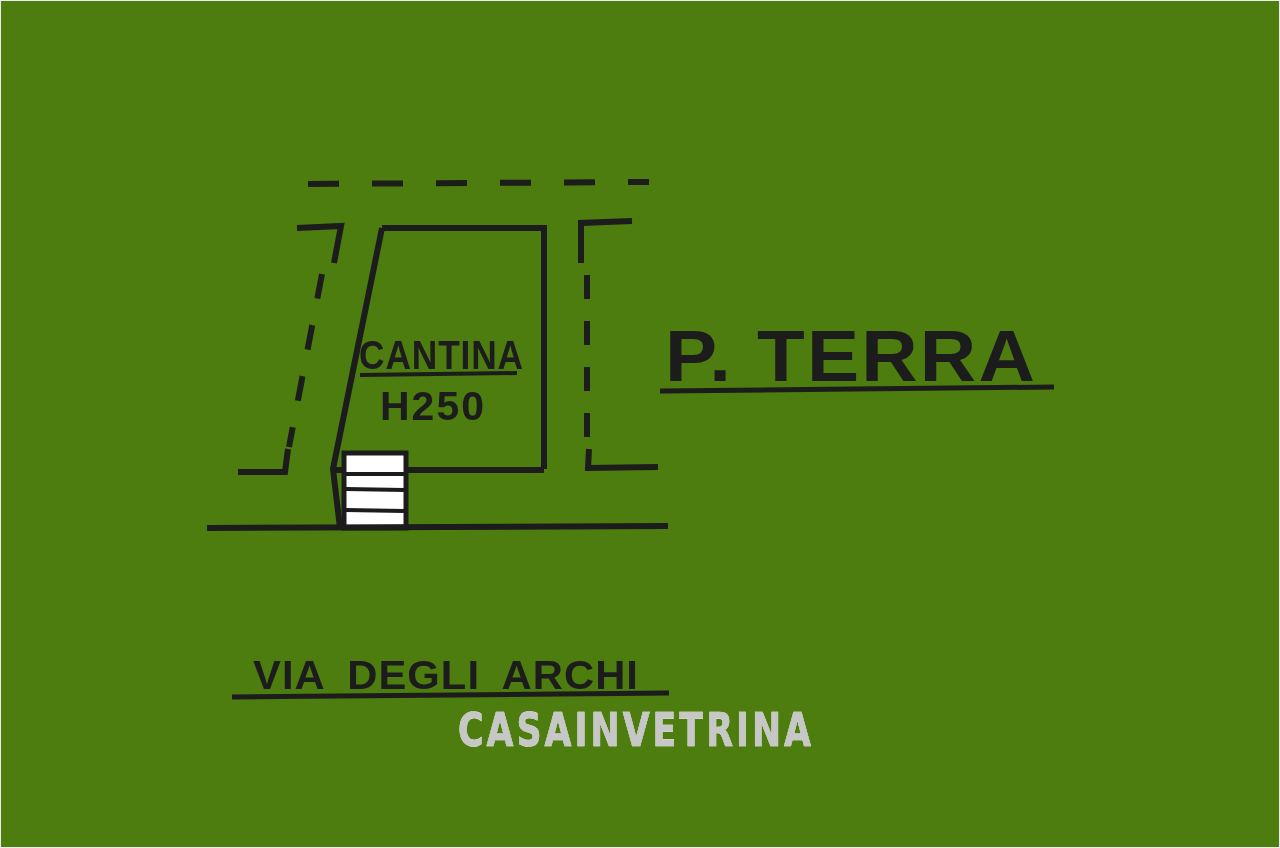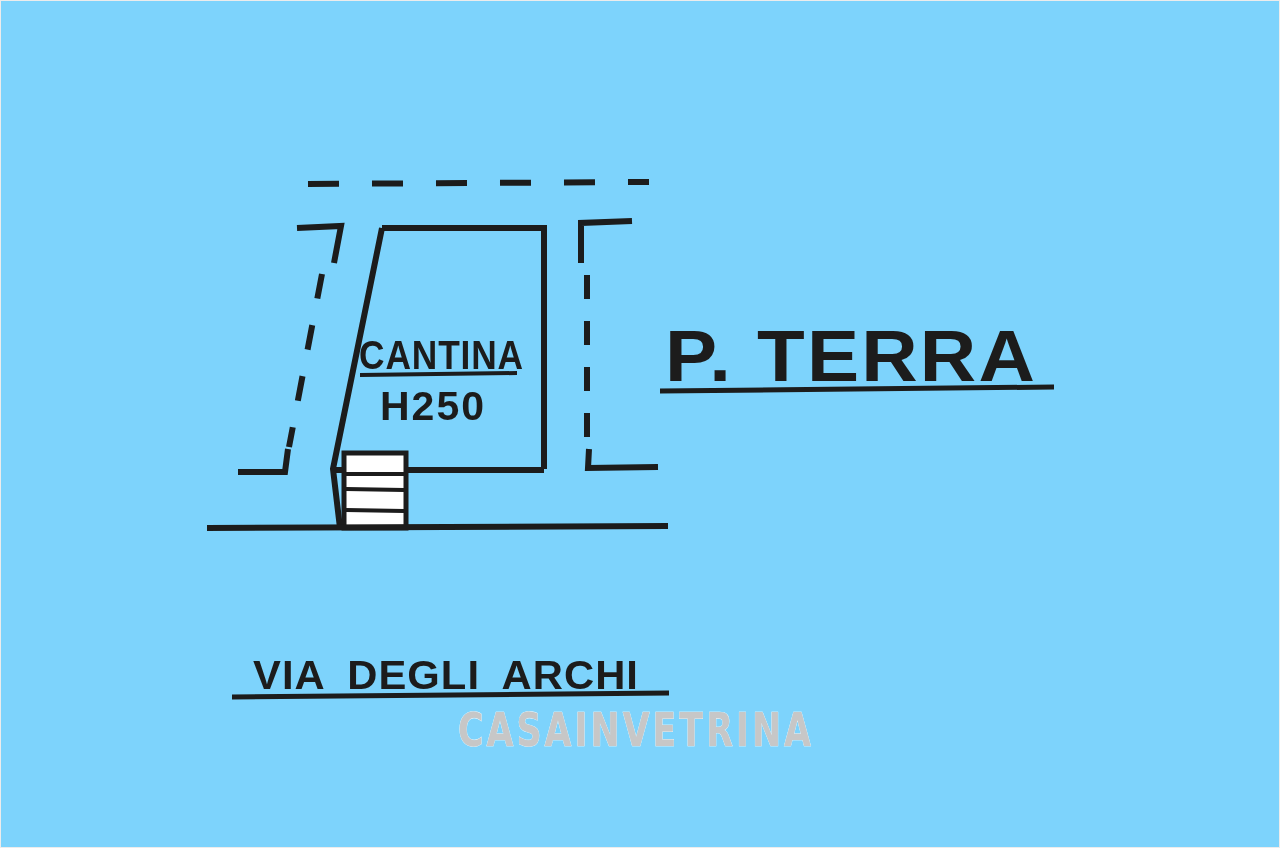--- a/index.html
+++ b/index.html
@@ -5,21 +5,21 @@
   html, body {
     margin: 0;
     padding: 0;
     background: #ffffff;
     font-family: "Liberation Sans", sans-serif;
   }
   .canvas {
     position: relative;
     width: 1280px;
     height: 848px;
-    background: #7dd3fc;
+    background: #4d7c0f;
     overflow: hidden;
     border: 1px solid #ececec;
     box-sizing: border-box;
   }
   svg { display: block; }
   .scan-layer { filter: blur(0.4px); }
   .plan-line { fill: none; stroke-linecap: butt; stroke-linejoin: miter; }
   .plan-text {
     font-family: "Liberation Sans", "DejaVu Sans", sans-serif;
     font-weight: bold;

